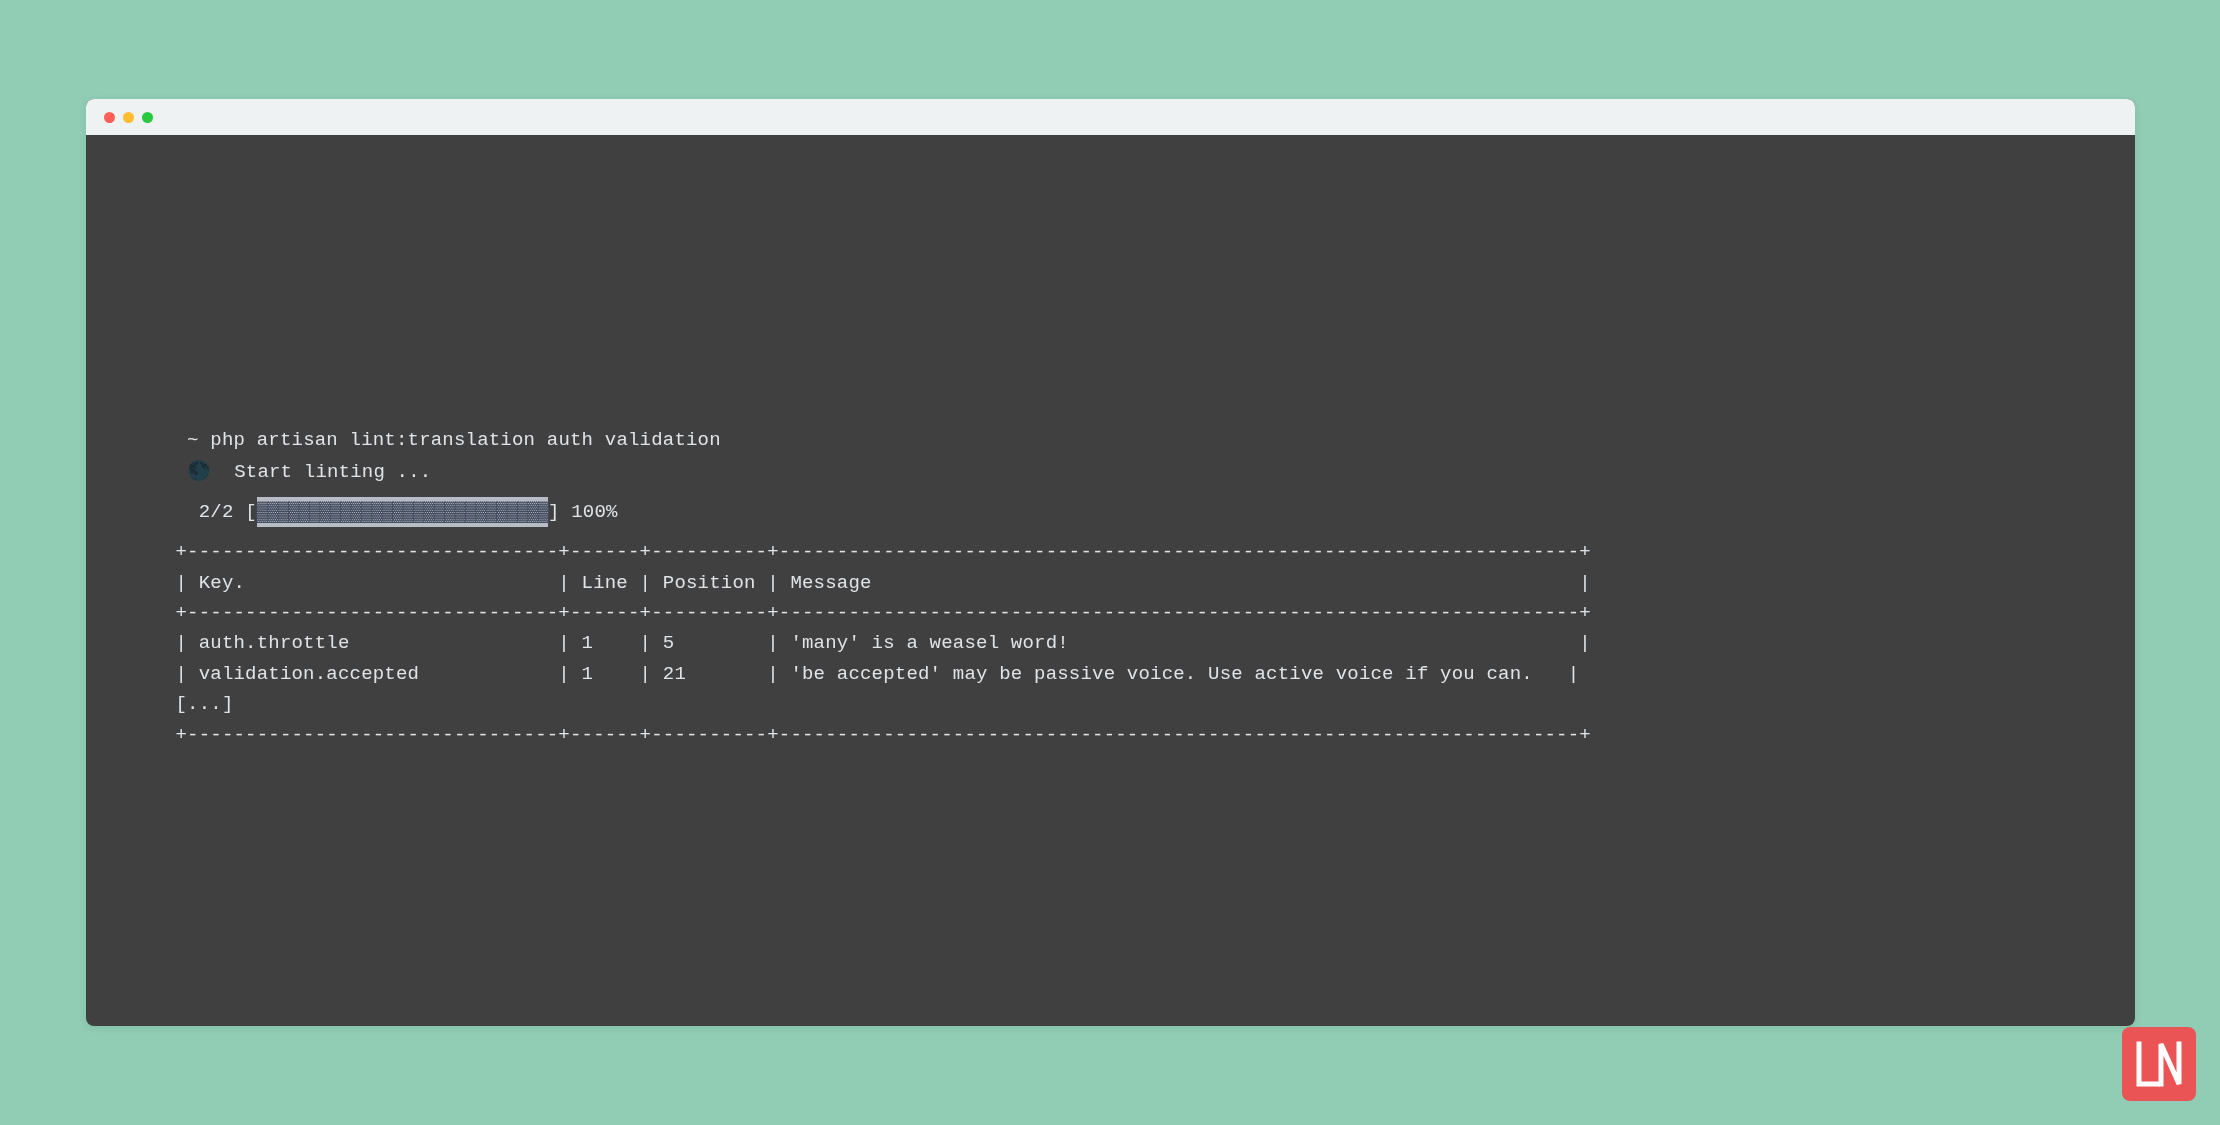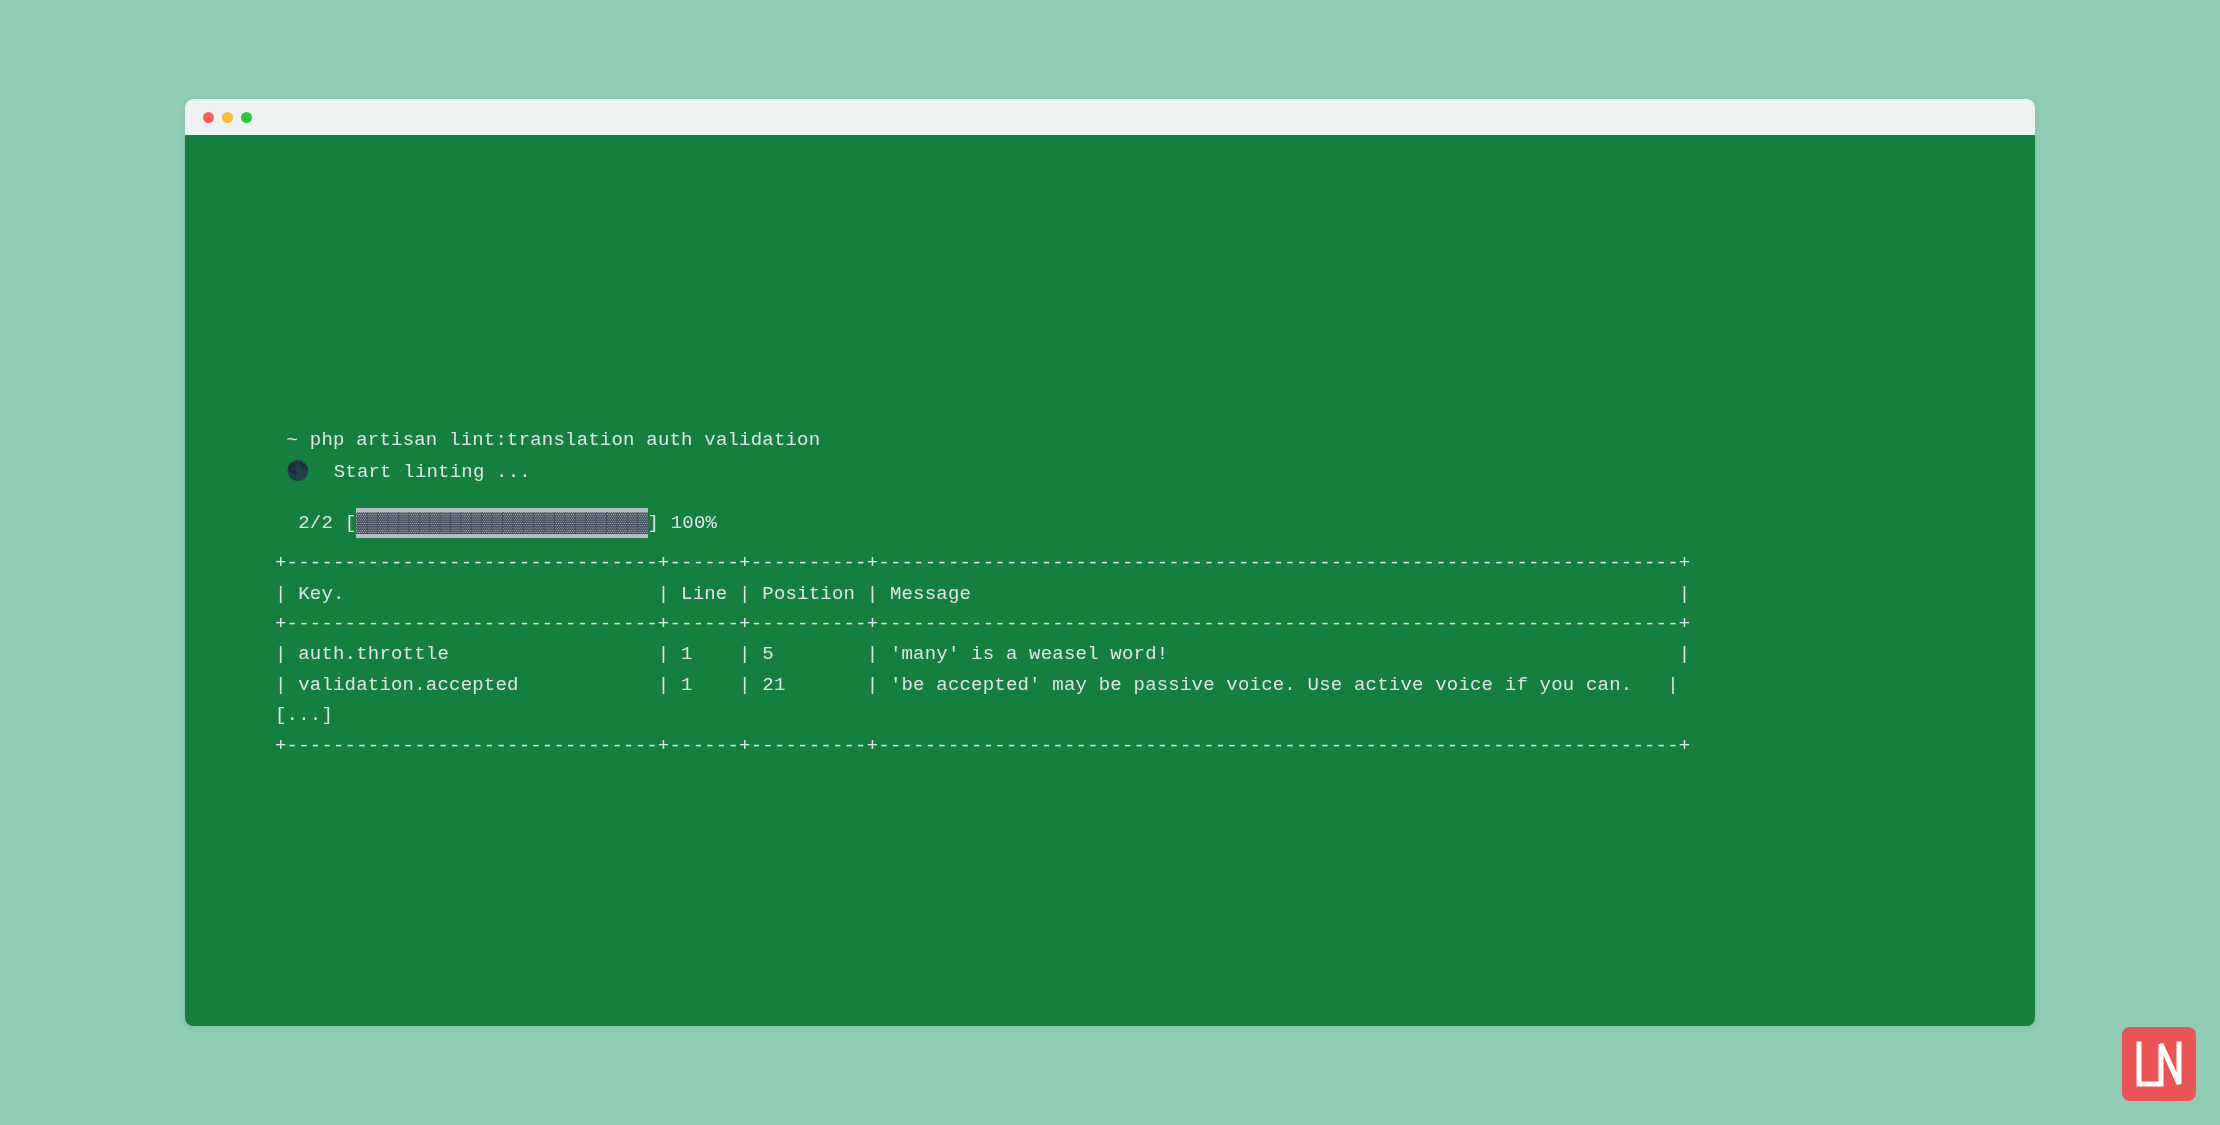--- a/index.html
+++ b/index.html
@@ -11,23 +11,23 @@
       width: 2220px;
       height: 1125px;
       background: #90cdb4;
       display: flex;
       align-items: center;
       justify-content: center;
       font-family: 'Menlo', 'Monaco', 'Courier New', monospace;
       position: relative;
     }
     .window {
-      width: 1850px;
+      width: 2049px;
       height: 927px;
-      background: #15803d;
+      background: #404040;
       border-radius: 8px;
       overflow: hidden;
       box-shadow: 0 2px 8px rgba(0,0,0,0.08);
     }
     .titlebar {
       height: 36px;
       background: #eef2f3;
       display: flex;
       align-items: center;
       padding-left: 18px;
@@ -46,21 +46,21 @@
       color: #e0e4e8;
       font-size: 19px;
       line-height: 1.6;
       white-space: pre;
       letter-spacing: 0.2px;
     }
     .prompt-line {
       margin-bottom: 2px;
     }
     .status-line {
-      margin-bottom: 20px;
+      margin-bottom: 9px;
     }
     .progress-line {
       margin-bottom: 10px;
     }
     .progress-bar-fill {
       background: #b8bcc4;
       color: #444e60;
       display: inline-block;
       letter-spacing: -1px;
     }

